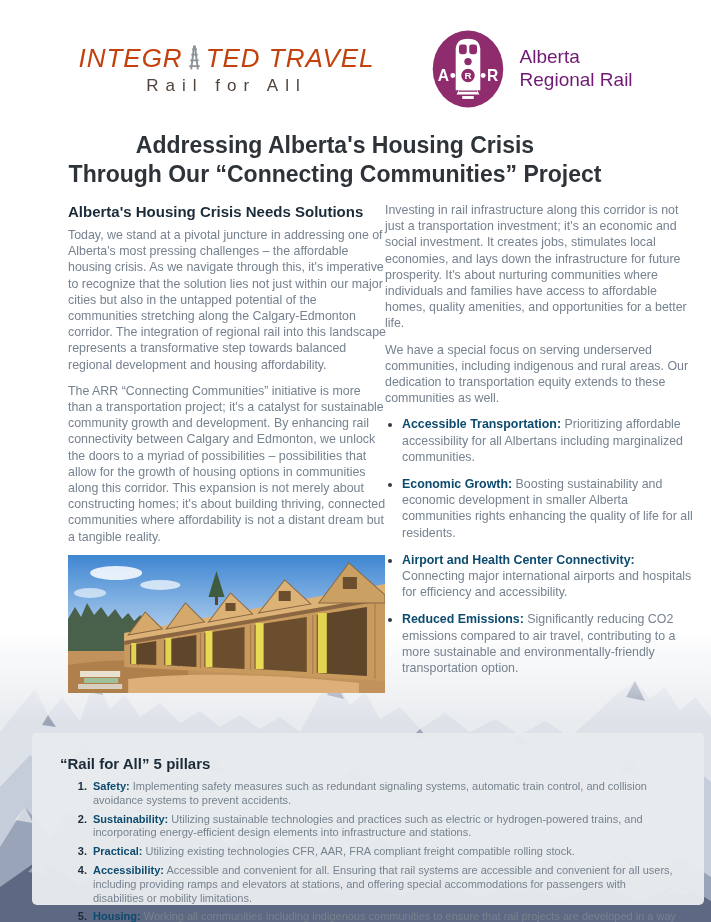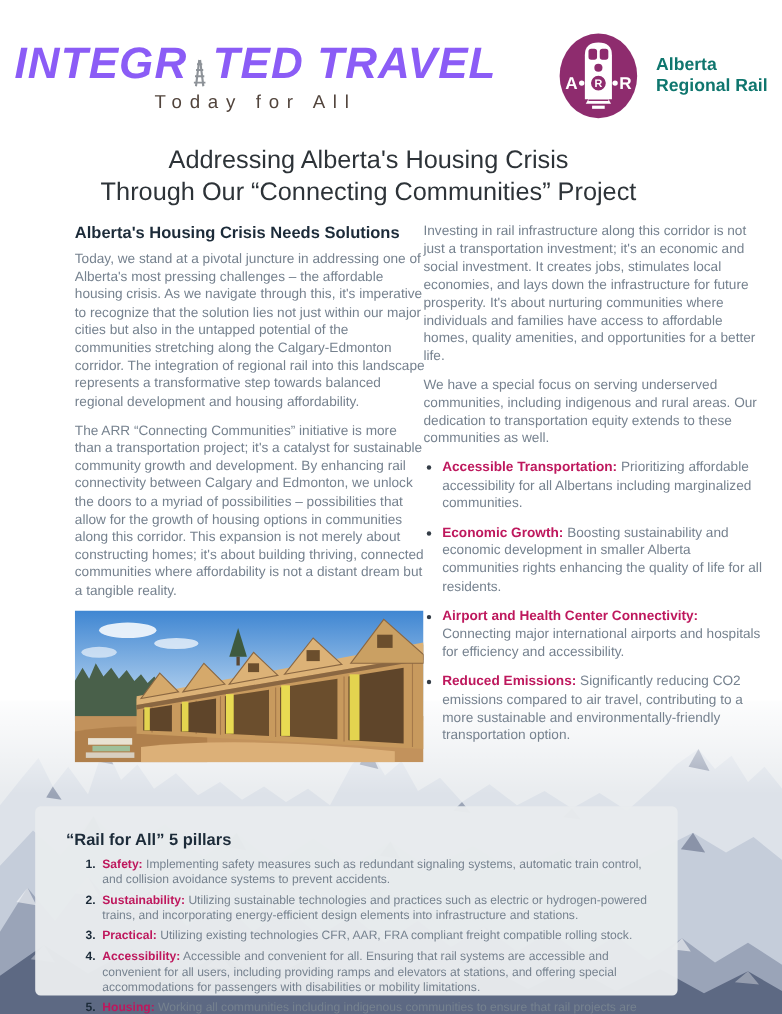--- a/index.html
+++ b/index.html
@@ -2,51 +2,51 @@
 <html><head>
 <meta charset="utf-8">
 <style>
   html,body{margin:0;padding:0;background:#ffffff;}
   body{font-family:"Liberation Sans",sans-serif;}
   .page{position:relative;width:711px;height:922px;background:#ffffff;overflow:hidden;}
 
   
   .header{position:absolute;top:26px;left:0;width:711px;display:flex;justify-content:center;align-items:center;gap:52px;}
   .it-logo{text-align:center;}
-  .it-name{font-size:40px;font-weight:700;font-style:italic;color:#8b5cf6;letter-spacing:1px;white-space:nowrap;display:inline-flex;align-items:center;}
+  .it-name{font-size:26px;font-weight:400;font-style:italic;color:#c2410c;letter-spacing:1px;white-space:nowrap;display:inline-flex;align-items:center;}
   .it-name .track{display:inline-block;width:21px;height:26px;margin:0 1px 2px 1px;}
   .it-tagline{margin-top:2px;font-size:17px;letter-spacing:7px;color:#51443c;font-weight:500;}
   .arr-logo{display:flex;align-items:center;gap:11px;}
   .arr-badge{width:82px;height:86px;}
-  .arr-text{font-size:16px;font-weight:700;color:#0f766e;line-height:1.2;}
-
-  
-  .title{position:absolute;top:131px;left:0;width:670px;text-align:center;color:#2d3338;font-weight:400;font-size:23px;line-height:29px;}
+  .arr-text{font-size:19px;font-weight:400;color:#701a75;line-height:1.2;}
+
+  
+  .title{position:absolute;top:131px;left:0;width:670px;text-align:center;color:#2d3338;font-weight:700;font-size:23px;line-height:29px;}
 
   
   .col{position:absolute;top:202px;font-size:12.4px;line-height:16.2px;color:#76828f;z-index:3;}
   .col-left{left:38px;width:319px;margin-left:30px;}
   .col-right{left:385px;width:315px;}
   .col h3{margin:0 0 6px 0;font-size:15px;line-height:19px;color:#1c2b39;font-weight:700;}
   .col h3.sub{margin-top:13px;}
   .col p{margin:0 0 10px 0;}
 
   ul.benefits{margin:4px 0 0 0;padding:0 0 0 17px;list-style:disc;}
   ul.benefits li{margin-bottom:11px;}
   ul.benefits li::marker{color:#333c46;}
-  .run-in{font-weight:700;color:#be185d;}
+  .run-in{font-weight:700;color:#0c4a6e;}
 
   
   .photo{display:block;width:317px;height:138px;margin-top:7px;}
 
   
   .mountains{position:absolute;left:0;bottom:0;width:711px;height:285px;z-index:1;}
 
   
-  .pillars{position:absolute;left:32px;top:733px;width:584px;height:172px;background:rgba(232,235,237,0.97);border-radius:5px;z-index:4;box-sizing:border-box;padding:22px 26px 0 28px;}
+  .pillars{position:absolute;left:32px;top:733px;width:672px;height:172px;background:rgba(232,235,237,0.97);border-radius:5px;z-index:4;box-sizing:border-box;padding:22px 26px 0 28px;}
   .pillars h3{margin:0 0 8px 0;font-size:15px;color:#1c2b39;font-weight:700;}
   ol.pillar-list{margin:0;padding:0 0 0 30px;font-size:11px;line-height:13.8px;color:#76828f;}
   ol.pillar-list li{margin-bottom:5px;padding-left:3px;}
   ol.pillar-list li::marker{font-weight:700;color:#1c2b39;}
 </style>
 </head>
 <body>
 
 <div class="page">
 
@@ -54,21 +54,21 @@
     <div class="it-logo">
       <div class="it-name">
         <span>INTEGR</span>
           <span class="track"><svg viewBox="0 0 22 26" width="21" height="26">
             <path d="M7.5,26 L10.6,1" stroke="#8d9298" stroke-width="2" fill="none"></path>
             <path d="M14.5,26 L11.4,1" stroke="#8d9298" stroke-width="2" fill="none"></path>
             <path d="M5.5,22.5 H16.5 M6.6,16.5 H15.4 M7.6,10.5 H14.4 M8.5,5 H13.5" stroke="#8d9298" stroke-width="1.8" fill="none"></path>
           </svg></span>
           <span>TED TRAVEL</span>
       </div>
-      <div class="it-tagline">Today for All</div>
+      <div class="it-tagline">Rail for All</div>
     </div>
 
     <div class="arr-logo">
       <svg class="arr-badge" viewBox="0 0 100 100">
         <ellipse cx="50" cy="50" rx="43" ry="47" fill="#8e2c6e"></ellipse>
         <path d="M35,76 L35,27 Q35,13 50,13 Q65,13 65,27 L65,76 Z" fill="#ffffff"></path>
         <rect x="39" y="20" width="9.5" height="12" rx="3" fill="#8e2c6e"></rect>
         <rect x="51.5" y="20" width="9.5" height="12" rx="3" fill="#8e2c6e"></rect>
         <circle cx="50" cy="41" r="4.5" fill="#8e2c6e"></circle>
         <circle cx="50" cy="58" r="9.5" fill="#8e2c6e" stroke="#ffffff" stroke-width="2.6"></circle>

